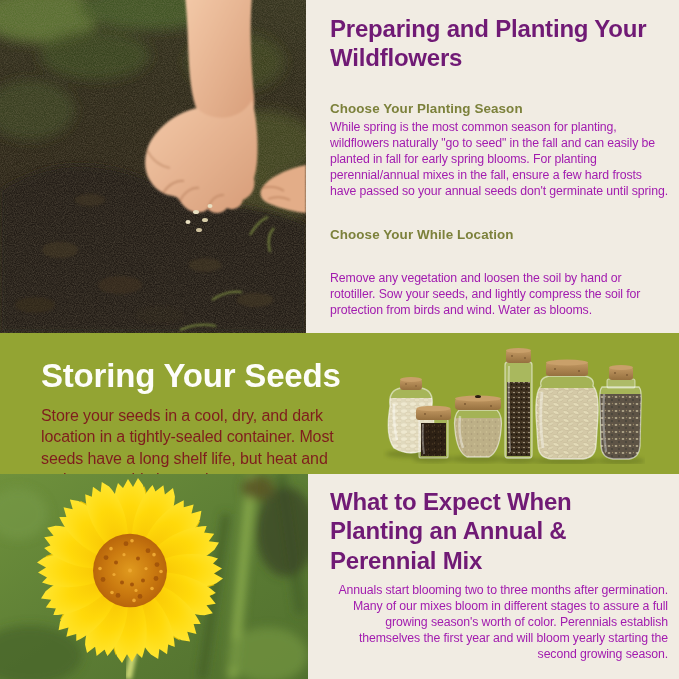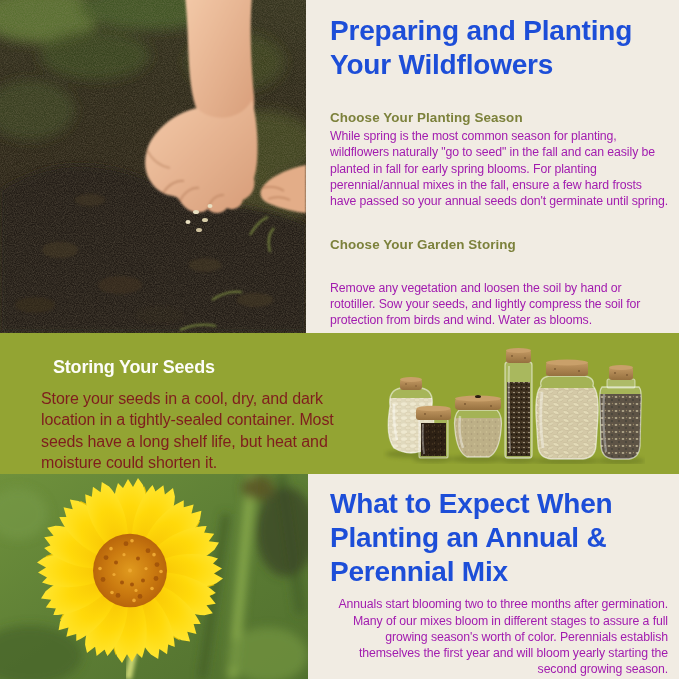--- a/index.html
+++ b/index.html
@@ -6,39 +6,39 @@
   html,body { background:#ffffff; }
   .canvas {
     position:relative; width:679px; height:679px; overflow:hidden;
     background:#f1ece3; font-family:"Liberation Sans", sans-serif;
   }
   
   .soil-photo { position:absolute; left:0; top:0; width:306px; height:333px; }
   .soil-photo svg { display:block; width:100%; height:100%; }
   .top-panel { position:absolute; left:330px; top:14px; width:338px; }
   .big-title {
-    font-size:28px; font-weight:bold; color:#1d4ed8; line-height:1.22;
+    font-size:24px; font-weight:bold; color:#701a75; line-height:1.22;
     letter-spacing:-0.2px;
   }
   .sectionblock { margin-top:28px; }
   .sec-heading {
     font-size:13.4px; font-weight:bold; color:#7c813b; letter-spacing:0.1px;
     margin-bottom:3px;
   }
   .sec-body, .panel-body {
     font-size:12.3px; color:#a21caf; line-height:1.31; letter-spacing:-0.1px;
   }
   
   .green-band {
     position:absolute; left:0; top:333px; width:679px; height:141px;
     background:#93a433;
   }
   .band-text { position:absolute; left:41px; top:24px; width:318px; }
   .band-title {
-    font-size:18px; font-weight:bold; color:#fdfdf9; letter-spacing:-0.2px;margin-left:12px;
+    font-size:33px; font-weight:bold; color:#fdfdf9; letter-spacing:-0.2px;
   }
   .band-body {
     margin-top:10px; font-size:16px; color:#7f1d1d; line-height:1.33;
     letter-spacing:-0.1px;
   }
   .jars-photo { position:absolute; left:383px; top:13px; width:262px; height:118px; }
   .jars-photo svg { display:block; width:100%; height:100%; }
   
   .flower-photo { position:absolute; left:0; top:474px; width:308px; height:205px; }
   .flower-photo svg { display:block; width:100%; height:100%; }
@@ -126,21 +126,21 @@
 
   <div class="top-panel">
     <h1 class="big-title">Preparing and Planting Your Wildflowers</h1>
 
     <div class="sectionblock">
       <div class="sec-heading">Choose Your Planting Season</div>
       <div class="sec-body">While spring is the most common season for planting, wildflowers naturally "go to seed" in the fall and can easily be planted in fall for early spring blooms. For planting perennial/annual mixes in the fall, ensure a few hard frosts have passed so your annual seeds don't germinate until spring.</div>
     </div>
 
     <div class="sectionblock">
-      <div class="sec-heading">Choose Your Garden Storing</div>
+      <div class="sec-heading">Choose Your While Location</div>
     </div>
 
     <div class="sectionblock">
       <div class="sec-body">Remove any vegetation and loosen the soil by hand or rototiller. Sow your seeds, and lightly compress the soil for protection from birds and wind. Water as blooms.</div>
     </div>
   </div>
 
   <div class="green-band">
     <div class="band-text">
       <h2 class="band-title">Storing Your Seeds</h2>

